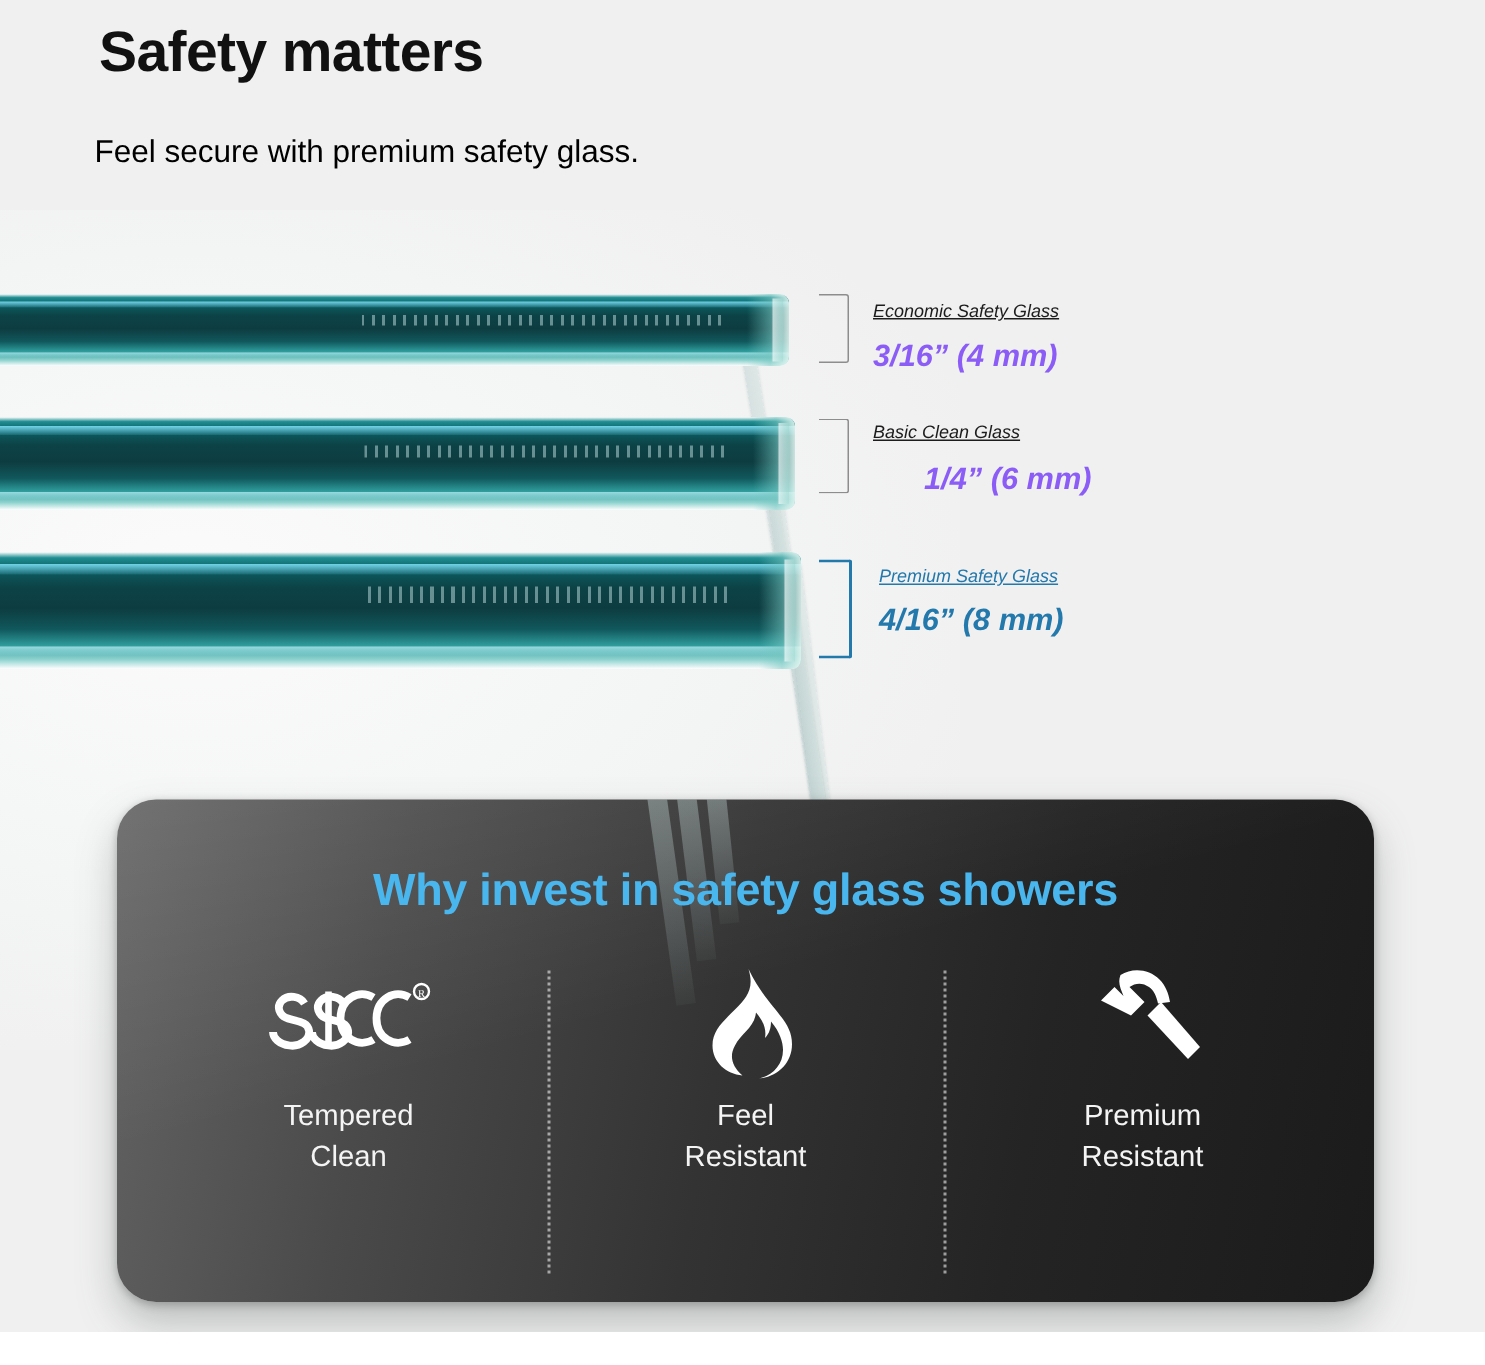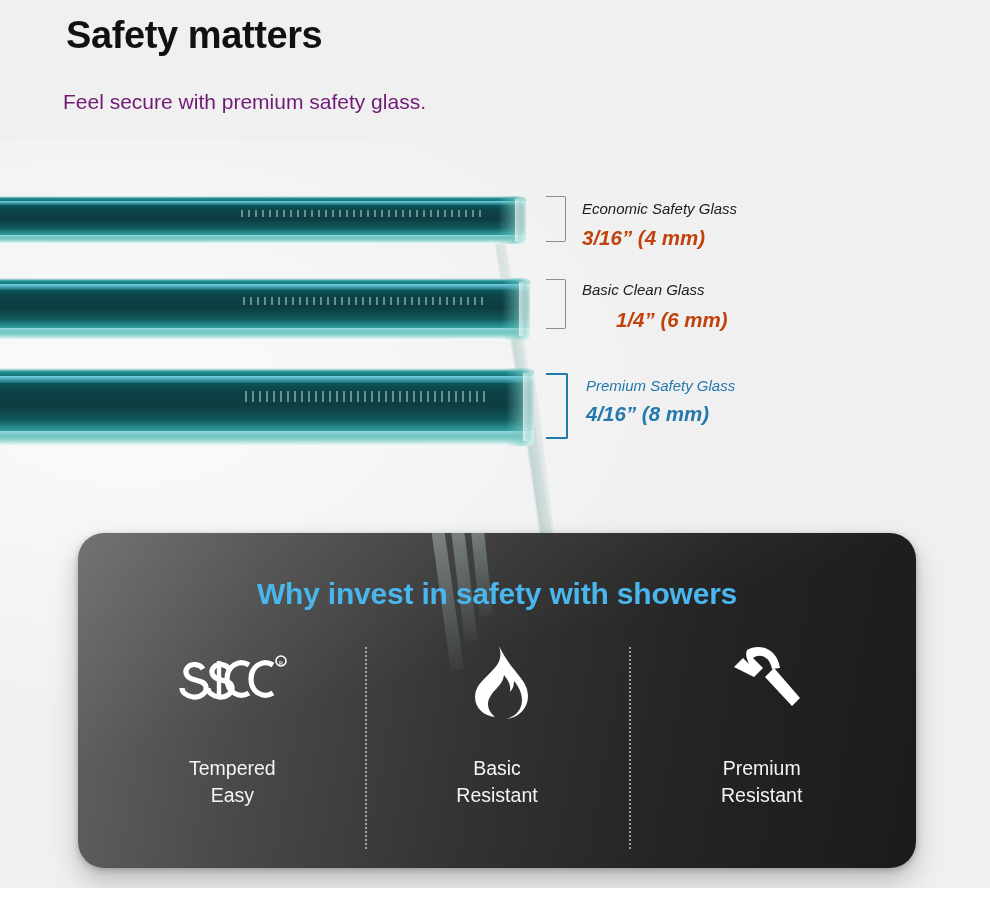--- a/index.html
+++ b/index.html
@@ -26,21 +26,21 @@
   }
 
   
   .headline{
     position:absolute;left:66px;top:14px;
     font-size:38px;font-weight:bold;color:#111111;letter-spacing:-0.4px;
     white-space:nowrap;
   }
   .subhead{
     position:absolute;left:63px;top:90px;
-    font-size:21px;color:#701a75;font-weight:400;white-space:nowrap;
+    font-size:21px;color:#000000;font-weight:400;white-space:nowrap;
   }
 
   
   .glass-photo{
     position:absolute;left:-10px;top:150px;width:600px;height:560px;
   }
   
   .slab{
     position:absolute;left:-12px;
     border-radius:2px 6px 6px 2px;
@@ -101,25 +101,25 @@
     border-width:1.6px 1.6px 1.6px 0;
     border-radius:0 2px 2px 0;
     box-sizing:border-box;
   }
   .bracket.accent{
     border-color:#2378ac;
     border-width:2.4px 2.4px 2.4px 0;
   }
   .co-kicker{
     position:absolute;
-    font-size:15px;font-style:italic;color:#1c1c1c;white-space:nowrap;
+    font-size:12px;font-style:italic;color:#1c1c1c;white-space:nowrap;text-decoration:underline;
   }
   .co-size{
     position:absolute;
-    font-size:20.5px;font-style:italic;font-weight:bold;color:#c2410c;white-space:nowrap;
+    font-size:20.5px;font-style:italic;font-weight:bold;color:#8b5cf6;white-space:nowrap;
   }
   .co-kicker.accent,.co-size.accent{color:#2378ac;}
 
   
   .card{
     position:absolute;left:78px;top:533px;width:838px;height:335px;
     border-radius:26px;
     background:linear-gradient(100deg,#636363 0%,#4a4a4a 22%,#333333 48%,#242424 72%,#1b1b1b 100%);
     box-shadow:0 14px 26px rgba(90,95,95,.35), 0 2px 6px rgba(0,0,0,.25);
     overflow:hidden;
@@ -152,21 +152,21 @@
   }
   .feature + .feature::before{
     content:"";
     position:absolute;left:0;top:4px;bottom:-6px;width:0;
     border-left:2px dotted rgba(255,255,255,.55);
   }
   .f-icon{
     height:78px;display:flex;align-items:center;justify-content:center;
   }
   .f-label{
-    margin-top:34px;
+    margin-top:10px;
     text-align:center;
     font-size:19.5px;line-height:1.36;color:#f4f4f4;font-weight:400;
   }
   svg{display:block;}
 </style>
 </head>
 <body>
 
 <div id="stage">
 
@@ -226,52 +226,52 @@
     <div class="co-kicker accent" style="left:586px;top:377px;">Premium Safety Glass</div>
     <div class="co-size accent" style="left:586px;top:402px;">4/16” (8 mm)</div>
   </div>
 
   <div class="card">
     <div class="card-glass" style="left:352px;transform:rotate(-8deg);"></div>
     <div class="card-glass" style="left:372px;transform:rotate(-7deg);height:120px;"></div>
     <div class="card-glass" style="left:392px;transform:rotate(-6deg);height:95px;"></div>
     <div class="card-sheen"></div>
 
-    <div class="card-title">Why invest in safety with showers</div>
+    <div class="card-title">Why invest in safety glass showers</div>
 
     <div class="features">
 
       <div class="feature">
         <div class="f-icon">
           <svg width="118" height="62" viewBox="0 0 118 62" aria-hidden="true">
             <g fill="none" stroke="#ffffff" stroke-width="5.2">
               <path d="M30 18c-3-5-11-6-15-2s-2 10 4 12 13 2 14 8-6 11-13 10-11-5-11-9"></path>
               <path d="M56 18c-3-5-11-6-15-2s-2 10 4 12 13 2 14 8-6 11-13 10-11-5-11-9"></path>
               <path d="M76 14c-10-6-22 1-22 14s12 20 22 14"></path>
               <path d="M100 14c-10-6-22 1-22 14s12 20 22 14"></path>
               <path d="M46 10v36" stroke-width="4.4"></path>
             </g>
             <circle cx="108" cy="10" r="5" fill="none" stroke="#ffffff" stroke-width="1.6"></circle>
             <text x="108" y="13.5" text-anchor="middle" font-size="7" fill="#ffffff" font-family="'Liberation Serif',serif">R</text>
           </svg>
         </div>
         <div class="f-label">
           <div>Tempered</div>
-          <div>Easy</div>
+          <div>Clean</div>
         </div>
       </div>
 
       <div class="feature">
         <div class="f-icon">
           <svg width="62" height="74" viewBox="0 0 62 74" aria-hidden="true">
             <path fill="#ffffff" d="M33 1c4 13-1 19-9 27C16 36 9 42 9 52c0 11 9 19 20 20-7-6-9-13-5-20 4-8 13-12 14-22 5 6 7 11 6 17 3-3 4-7 4-11 6 7 8 14 8 19 0 10-7 17-16 19 12-1 22-10 22-23 0-17-16-23-29-50z"></path>
           </svg>
         </div>
         <div class="f-label">
-          <div>Basic</div>
+          <div>Feel</div>
           <div>Resistant</div>
         </div>
       </div>
 
 
       <div class="feature">
         <div class="f-icon">
           <svg width="84" height="72" viewBox="0 0 84 72" aria-hidden="true">
             <path fill="#ffffff" d="M27 4c8-5 19-4 26 3 4 4 6 9 7 15l-8 1c-1-5-3-9-6-11-4-3-9-3-13 0l10 10-9 9L14 21l9-9 6 6c-2-5-4-9-2-14z"></path>
             <path fill="#ffffff" d="M45 31l9-9 26 30-8 8z"></path>

